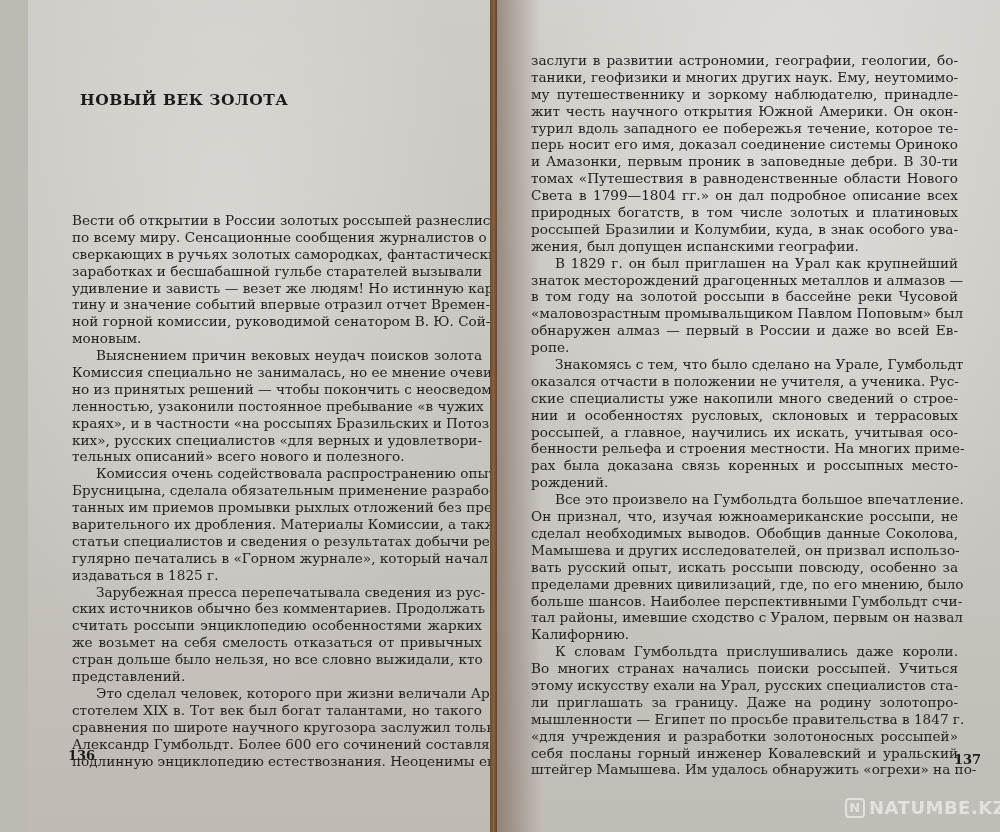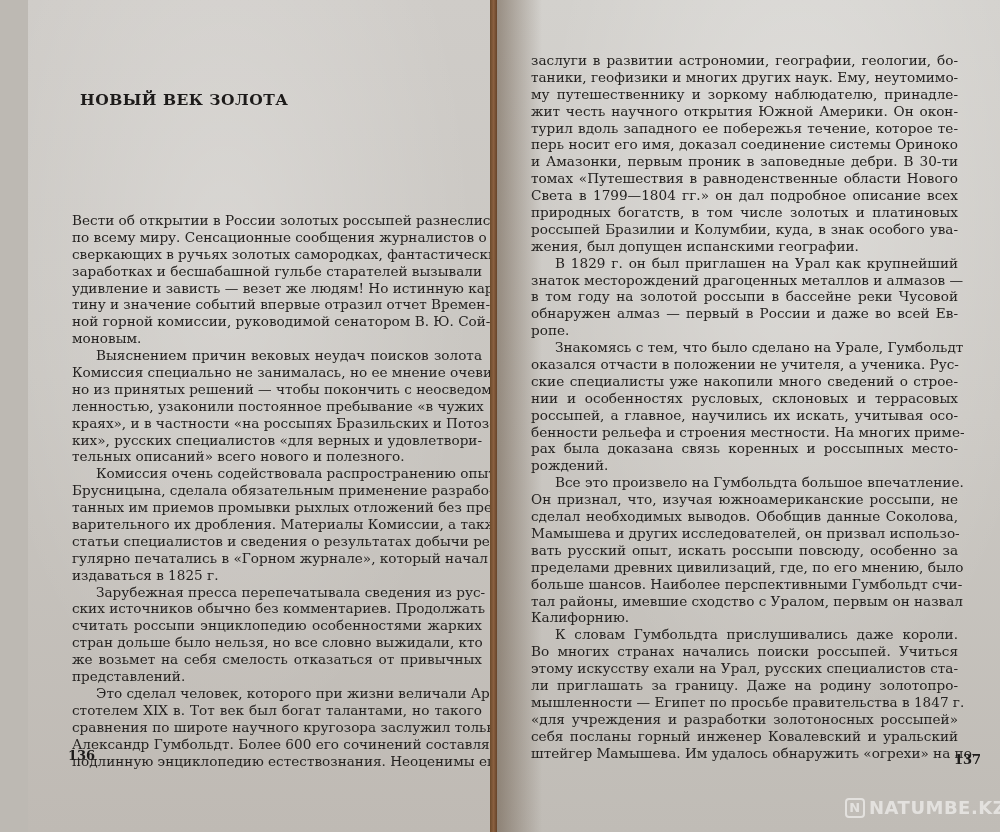--- a/index.html
+++ b/index.html
@@ -93,22 +93,22 @@
         <span class="line indent">Комиссия очень содействовала распространению опыта</span>
         <span class="line">Брусницына, сделала обязательным применение разрабо-</span>
         <span class="line">танных им приемов промывки рыхлых отложений без пред-</span>
         <span class="line">варительного их дробления. Материалы Комиссии, а также</span>
         <span class="line">статьи специалистов и сведения о результатах добычи ре-</span>
         <span class="line">гулярно печатались в «Горном журнале», который начал</span>
         <span class="line last">издаваться в 1825 г.</span>
         <span class="line indent">Зарубежная пресса перепечатывала сведения из рус-</span>
         <span class="line">ских источников обычно без комментариев. Продолжать</span>
         <span class="line">считать россыпи энциклопедию особенностями жарких</span>
+        <span class="line">же возьмет на себя смелость отказаться от привычных</span>
         <span class="line">стран дольше было нельзя, но все словно выжидали, кто</span>
-        <span class="line">же возьмет на себя смелость отказаться от привычных</span>
         <span class="line last">представлений.</span>
         <span class="line indent">Это сделал человек, которого при жизни величали Ари-</span>
         <span class="line">стотелем XIX в. Тот век был богат талантами, но такого</span>
         <span class="line">сравнения по широте научного кругозора заслужил только</span>
         <span class="line">Александр Гумбольдт. Более 600 его сочинений составляют</span>
         <span class="line">подлинную энциклопедию естествознания. Неоценимы его</span>
       </div>
     <div class="page-number pn-left">136</div>
   </div>
 
@@ -124,20 +124,21 @@
         <span class="line">перь носит его имя, доказал соединение системы Ориноко</span>
         <span class="line">и Амазонки, первым проник в заповедные дебри. В 30-ти</span>
         <span class="line">томах «Путешествия в равноденственные области Нового</span>
         <span class="line">Света в 1799—1804 гг.» он дал подробное описание всех</span>
         <span class="line">природных богатств, в том числе золотых и платиновых</span>
         <span class="line">россыпей Бразилии и Колумбии, куда, в знак особого ува-</span>
         <span class="line last">жения, был допущен испанскими географии.</span>
         <span class="line indent">В 1829 г. он был приглашен на Урал как крупнейший</span>
         <span class="line">знаток месторождений драгоценных металлов и алмазов —</span>
         <span class="line">в том году на золотой россыпи в бассейне реки Чусовой</span>
+        <span class="line">«маловозрастным промывальщиком Павлом Поповым» был</span>
         <span class="line">обнаружен алмаз — первый в России и даже во всей Ев-</span>
         <span class="line last">ропе.</span>
         <span class="line indent">Знакомясь с тем, что было сделано на Урале, Гумбольдт</span>
         <span class="line">оказался отчасти в положении не учителя, а ученика. Рус-</span>
         <span class="line">ские специалисты уже накопили много сведений о строе-</span>
         <span class="line">нии и особенностях русловых, склоновых и террасовых</span>
         <span class="line">россыпей, а главное, научились их искать, учитывая осо-</span>
         <span class="line">бенности рельефа и строения местности. На многих приме-</span>
         <span class="line">рах была доказана связь коренных и россыпных место-</span>
         <span class="line last">рождений.</span>

